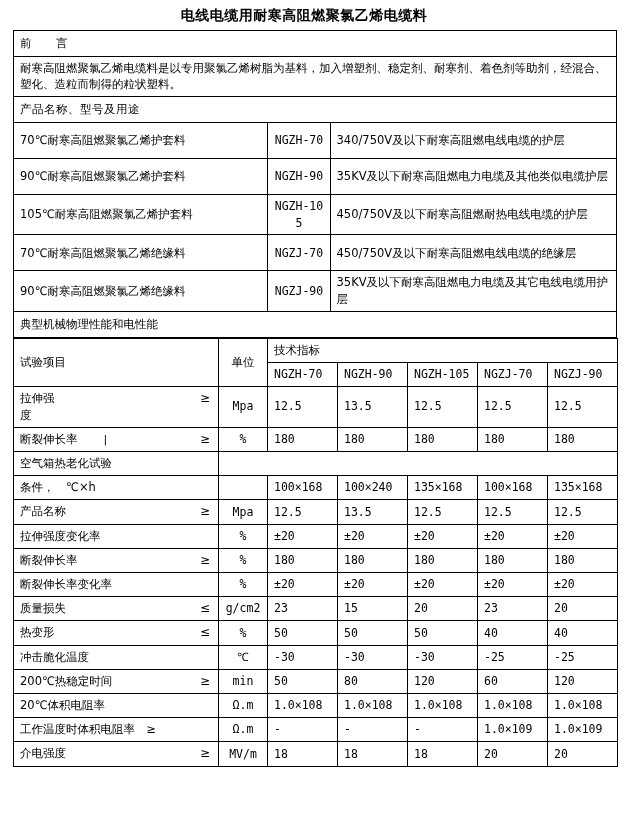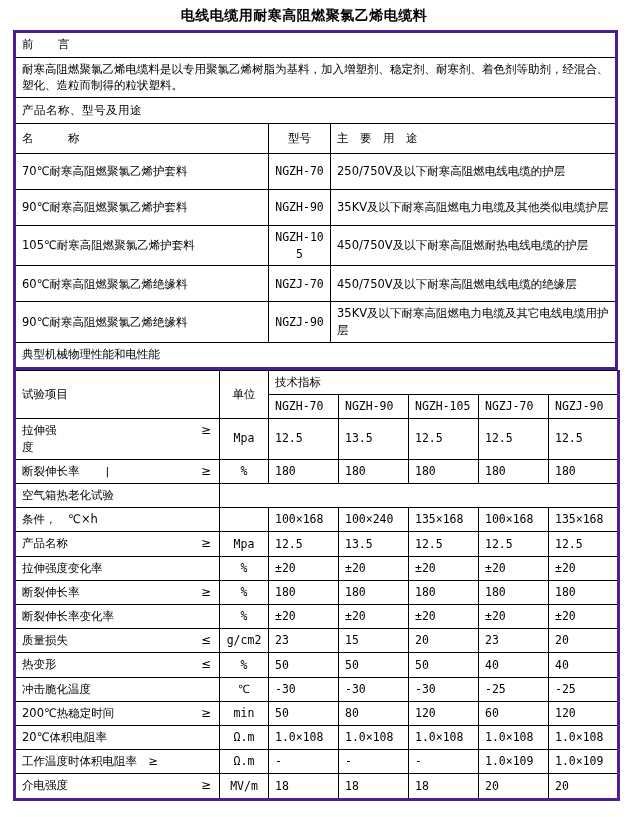--- a/index.html
+++ b/index.html
@@ -26,21 +26,21 @@
     font-weight: bold;
     letter-spacing: 0.5px;
     padding: 7px 0 6px 0;
     line-height: 1.2;
   }
   table.grid {
     border-collapse: collapse;
     table-layout: fixed;
     margin-left: 13px;
     width: 604px;
-    border: 3px solid #4c1d95;
+    border: 1px solid #4c1d95;
   }
   table.grid td {
     border: 1px solid #000;
     padding: 3px 6px;
     font-size: 11.5px;
     line-height: 1.45;
     vertical-align: middle;
     word-break: break-all;
   }
   .cn {
@@ -104,43 +104,38 @@
         </td>
       </tr>
       <tr>
         <td colspan="3" class="preface-body">耐寒高阻燃聚氯乙烯电缆料是以专用聚氯乙烯树脂为基料，加入增塑剂、稳定剂、耐寒剂、着色剂等助剂，经混合、塑化、造粒而制得的粒状塑料。</td>
       </tr>
       <tr class="sec-head">
         <td colspan="3">
           <span class="cn">产品名称、型号及用途</span>
         </td>
       </tr>
-      <tr class="prod-head">
-        <td>名　　　称</td>
-        <td class="center">型号</td>
-        <td>主　要　用　途</td>
-      </tr>
 
       <tr class="prod-name">
         <td>70℃耐寒高阻燃聚氯乙烯护套料</td>
         <td class="center mono">NGZH-70</td>
-        <td>250/750V及以下耐寒高阻燃电线电缆的护层</td>
+        <td>340/750V及以下耐寒高阻燃电线电缆的护层</td>
       </tr>
       <tr class="prod-name">
         <td>90℃耐寒高阻燃聚氯乙烯护套料</td>
         <td class="center mono">NGZH-90</td>
         <td>35KV及以下耐寒高阻燃电力电缆及其他类似电缆护层</td>
       </tr>
       <tr class="prod-name">
         <td>105℃耐寒高阻燃聚氯乙烯护套料</td>
         <td class="center mono">NGZH-105</td>
         <td>450/750V及以下耐寒高阻燃耐热电线电缆的护层</td>
       </tr>
       <tr class="prod-name">
-        <td>60℃耐寒高阻燃聚氯乙烯绝缘料</td>
+        <td>70℃耐寒高阻燃聚氯乙烯绝缘料</td>
         <td class="center mono">NGZJ-70</td>
         <td>450/750V及以下耐寒高阻燃电线电缆的绝缘层</td>
       </tr>
       <tr class="prod-name">
         <td>90℃耐寒高阻燃聚氯乙烯绝缘料</td>
         <td class="center mono">NGZJ-90</td>
         <td>35KV及以下耐寒高阻燃电力电缆及其它电线电缆用护层</td>
       </tr>
 
       <tr class="sec-head">

